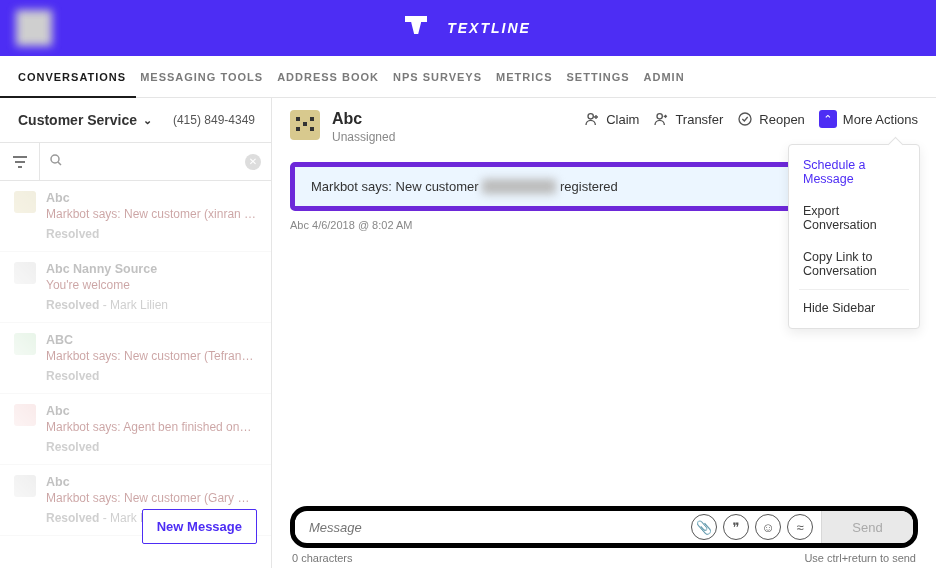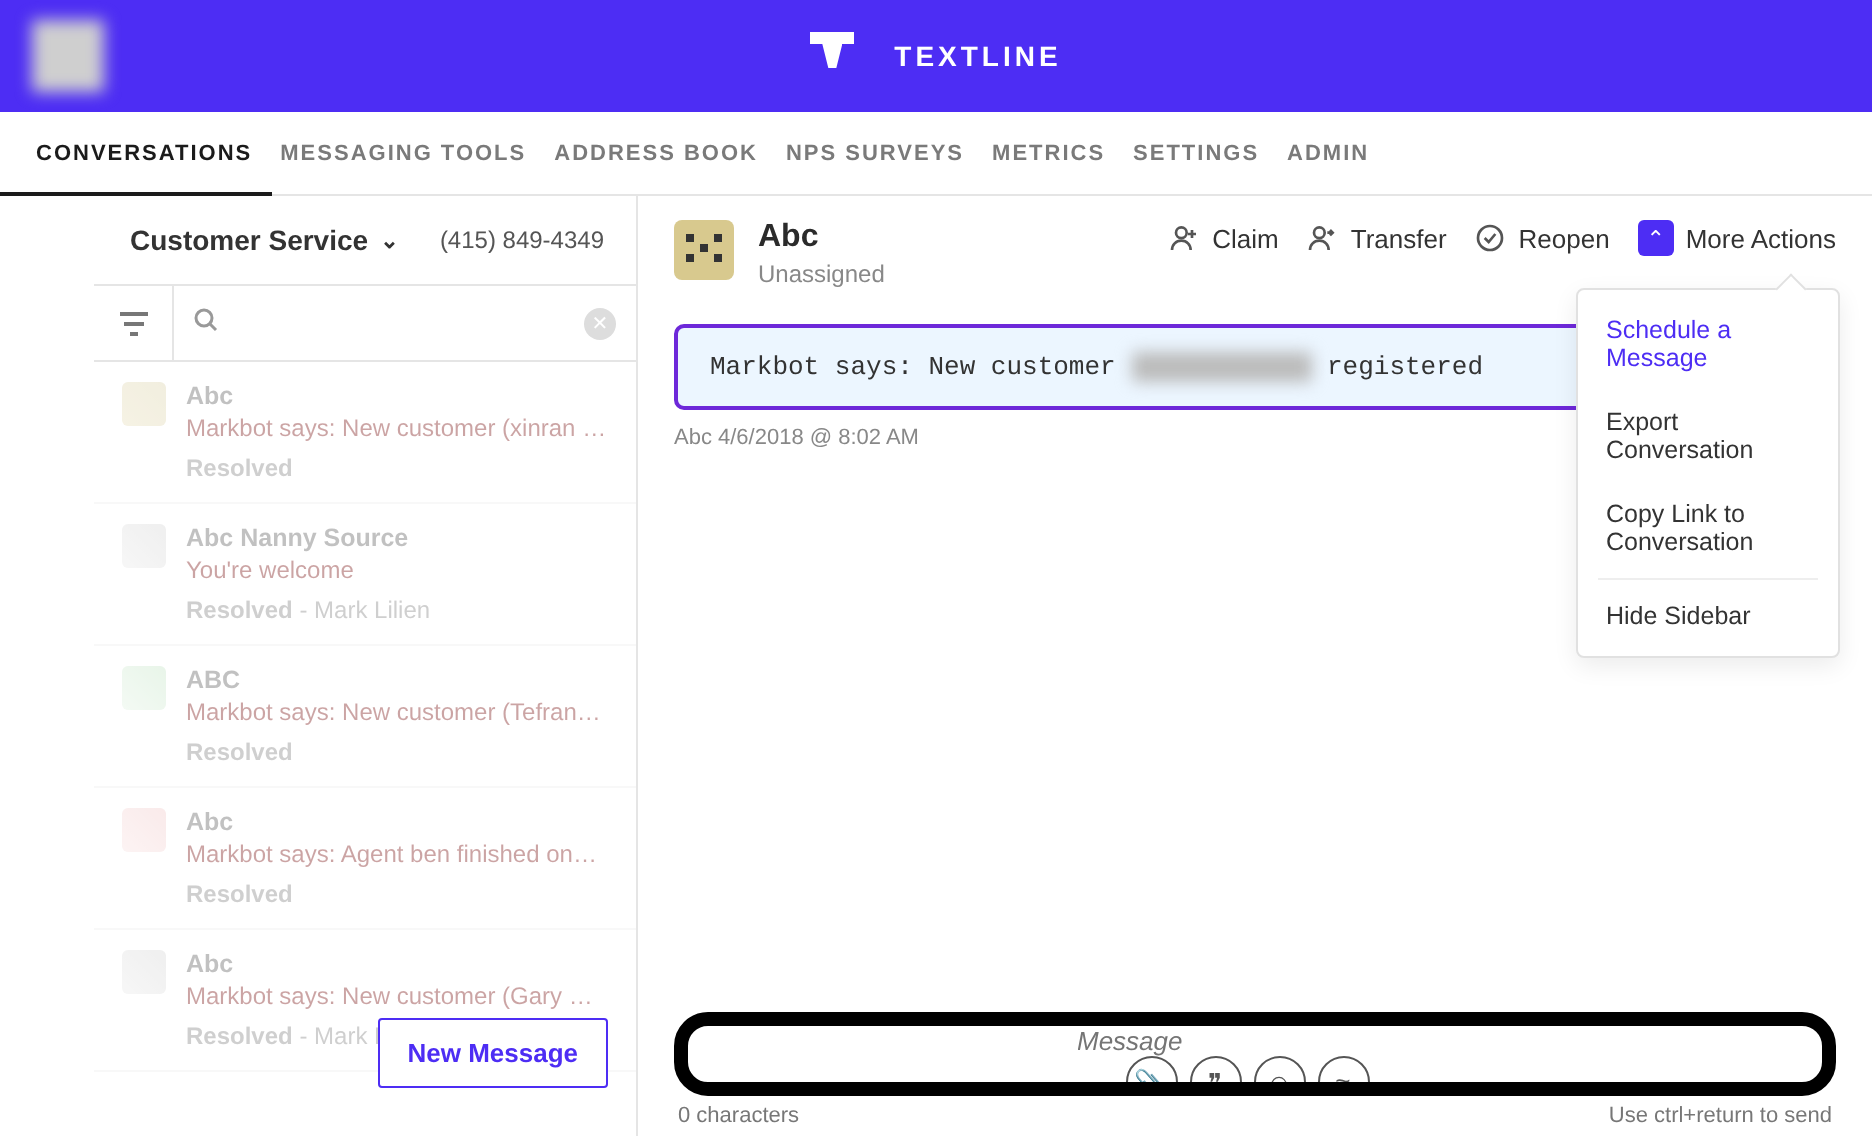--- a/index.html
+++ b/index.html
@@ -1,33 +1,33 @@
 <!DOCTYPE html>
 <html><head>
   <meta charset="utf-8">
   <style>
     * { box-sizing: border-box; margin: 0; padding: 0; }
     body { font-family: -apple-system, BlinkMacSystemFont, "Segoe UI", Helvetica, Arial, sans-serif; font-size: 13px; color: #333; background: #fff; width: 936px; height: 568px; overflow: hidden; position: relative; }
 
     
     .topbar { background: #4d2df4; height: 56px; display: flex; align-items: center; justify-content: center; position: relative; }
     .avatar-top { position: absolute; left: 16px; top: 10px; width: 36px; height: 36px; background: #cfcfcf; filter: blur(4px); }
-    .brand { display: flex; align-items: center; gap: 20px; color: #fff; font-weight: 700; letter-spacing: 2px; font-size: 14px; }
+    .brand { display: flex; align-items: center; gap: 20px; color: #fff; font-weight: 700; letter-spacing: 2px; font-size: 14px; font-style: italic; }
     .brand-logo { width: 22px; height: 24px; }
     .brand-logo .bar { background:#fff; width:22px; height:6px; }
     .brand-logo .stem { background:#fff; width:10px; height:12px; margin:0 auto; clip-path: polygon(0 0,100% 0,70% 100%,30% 100%); }
 
     
     .mainnav { height: 42px; border-bottom: 1px solid #e5e5e5; display: flex; align-items: center; padding-left: 18px; gap: 14px; font-size: 11px; font-weight: 700; letter-spacing: 1px; color: #7a7a7a; }
     .mainnav .tab { color: #7a7a7a; cursor: pointer; padding-bottom: 14px; padding-top: 14px; }
     .mainnav .tab.active { color: #1b1b1b; position: relative; }
     .mainnav .tab.active::after { content:''; position:absolute; left:-18px; right:-10px; bottom:-1px; height:2px; background:#1b1b1b; }
 
     
-    .layout { display: flex; height: calc(568px - 56px - 42px); margin-left: 47px; }
+    .layout { display: flex; height: calc(568px - 56px - 42px); }
     .sidebar { width: 272px; border-right: 1px solid #e5e5e5; display: flex; flex-direction: column; position: relative; }
     .content { flex:1; display:flex; flex-direction:column; position: relative; }
 
     
     .side-header { display:flex; align-items:center; justify-content:space-between; padding: 14px 16px 14px 18px; border-bottom:1px solid #e5e5e5; }
     .side-header .dept { font-weight:600; font-size:14px; color:#333; display:flex; align-items:center; gap:6px;}
     .side-header .phone { font-size:12px; color:#555; }
     .chev { font-size:11px; }
 
     
@@ -60,34 +60,34 @@
     .chead .c-avatar::before, .chead .c-avatar::after { content:''; position:absolute; background:#333; }
     .chead .c-avatar::before { width:4px; height:4px; left:6px; top:7px; box-shadow: 14px 0 #333, 0 10px #333, 14px 10px #333, 7px 5px #333; }
     .chead .c-titles .c-name { font-weight:700; font-size:16px; color:#2b2b2b; }
     .chead .c-titles .c-sub { font-size:12px; color:#888; margin-top:2px;}
     .chead .actions { margin-left:auto; display:flex; align-items:center; gap:14px; font-size:13px; color:#333; }
     .chead .act { display:flex; align-items:center; gap:6px; cursor:pointer; }
     .chead .act svg { width:16px; height:16px; stroke:#555; fill:none; stroke-width:2; }
     .more-badge { background:#4d2df4; color:#fff; width:18px; height:18px; border-radius:3px; display:flex; align-items:center; justify-content:center; font-size:11px; }
 
     
-    .sysmsg { margin: 10px 18px 4px 18px; background:#ecf6ff; border:2px solid #6d28d9; border-radius:5px; padding:12px 16px; font-size:13px; color:#333; position:relative;font-family:Liberation Mono, monospace;}
+    .sysmsg { margin: 10px 18px 4px 18px; background:#ecf6ff; border:5px solid #6d28d9; border-radius:5px; padding:12px 16px; font-size:13px; color:#333; position:relative;}
     .sysmsg .blurred { filter: blur(4px); background:#bbb; color:transparent; border-radius:2px; padding:0 6px; }
     .meta { margin: 4px 18px; font-size:11px; color:#888; }
 
     
     .dropdown { position:absolute; right:16px; top:46px; background:#fff; border:1px solid #e1e1e1; border-radius:4px; width:132px; box-shadow: 0 4px 12px rgba(0,0,0,0.08); z-index:20; padding:4px 0;}
     .dropdown::before { content:''; position:absolute; top:-6px; right:18px; width:10px; height:10px; background:#fff; border-left:1px solid #e1e1e1; border-top:1px solid #e1e1e1; transform:rotate(45deg);}
     .dropdown .ditem { padding:9px 14px; font-size:12.5px; color:#333; cursor:pointer; }
     .dropdown .ditem.first { color:#4d2df4; }
     .dropdown .sep { height:1px; background:#eee; margin:2px 10px;}
 
     
     .composer-wrap { margin-top:auto; padding: 10px 18px 4px 18px; }
-    .composer { display:flex; align-items:center; border:7px solid #000000; border-radius:17px; height:42px; overflow:hidden;flex-direction:column;}
+    .composer { display:flex; align-items:center; border:5px solid #000000; border-radius:17px; height:42px; overflow:hidden;}
     .composer input { flex:1; border:none; outline:none; font-size:13px; padding:0 14px; font-style:italic; color:#777;}
     .icon-tray { display:flex; align-items:center; gap:6px; padding-right:8px;}
     .ibtn { width:26px; height:26px; border:1.5px solid #555; border-radius:50%; display:flex; align-items:center; justify-content:center; font-size:13px; color:#555; cursor:pointer;}
     .send-btn { width:92px; height:100%; background:#e9e9e9; color:#aaa; border:none; border-left:1px solid #d8d8d8; font-size:13px; cursor:default;}
     .composer-meta { display:flex; justify-content:space-between; font-size:11px; color:#777; margin-top:4px; padding:0 2px;}
   </style>
 </head>
 <body>
 
 <div class="topbar">

